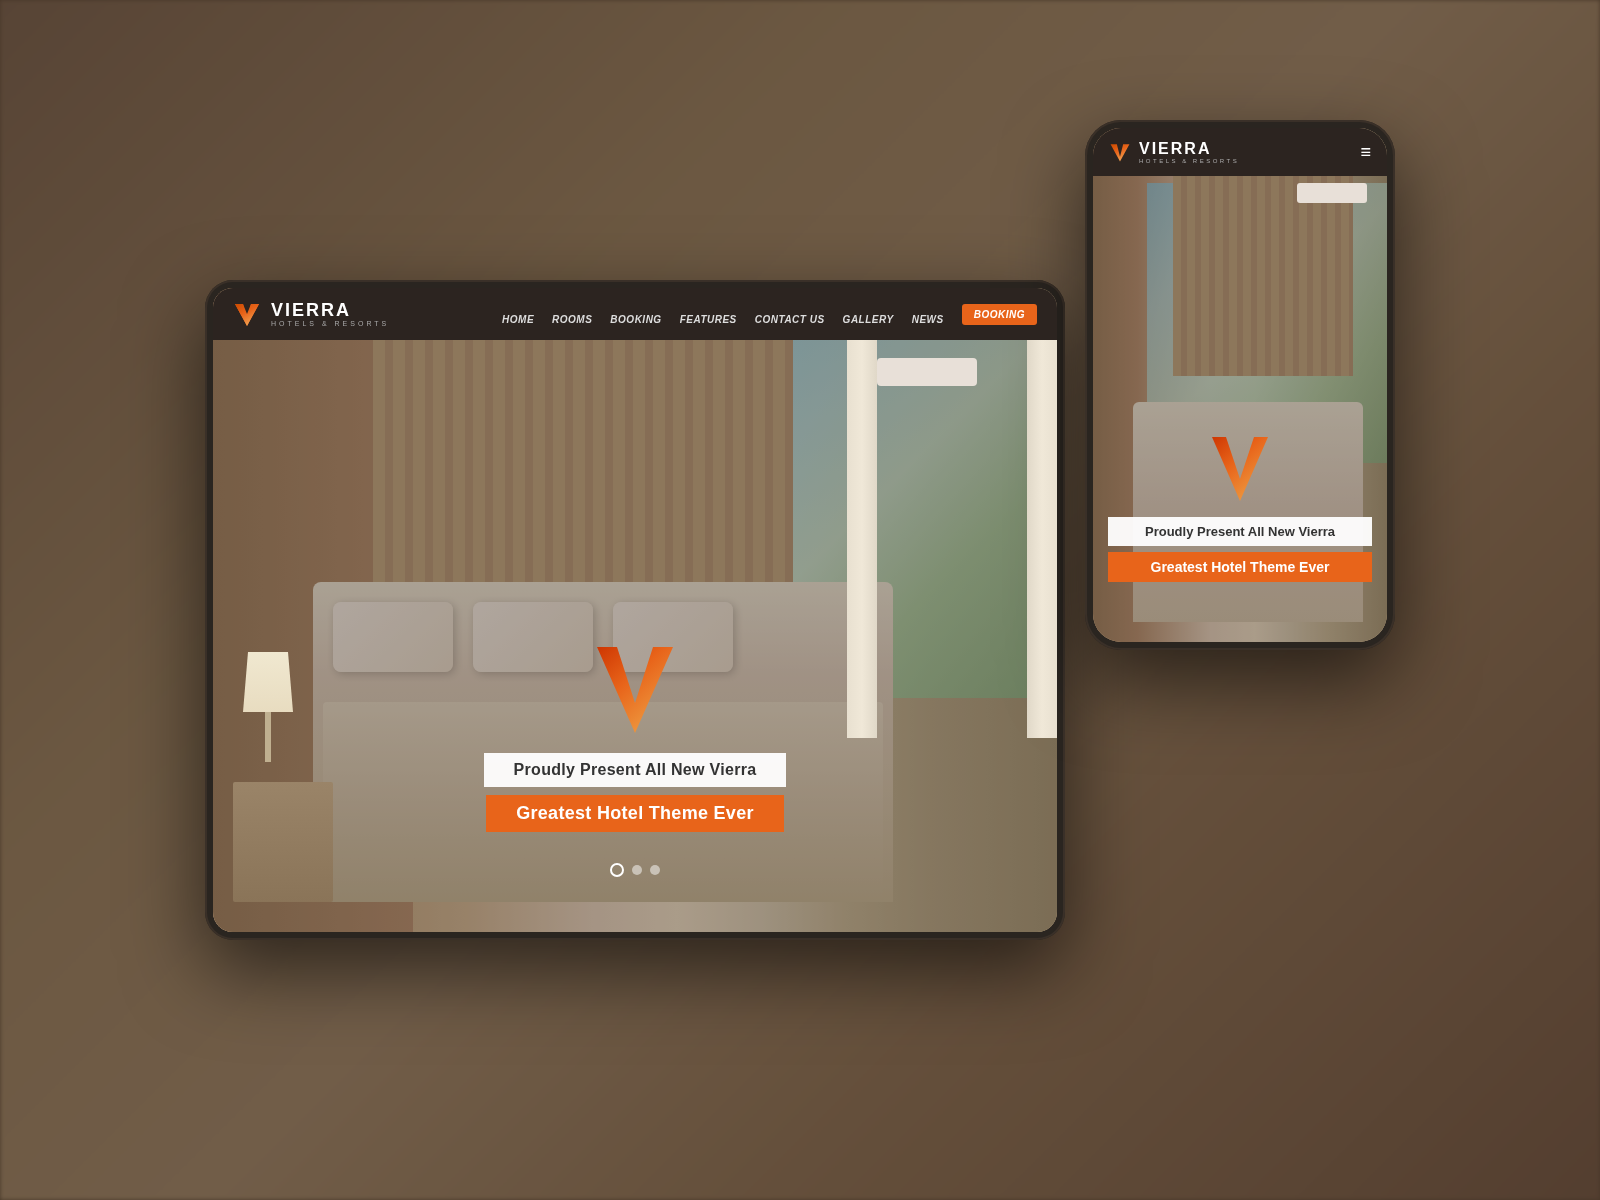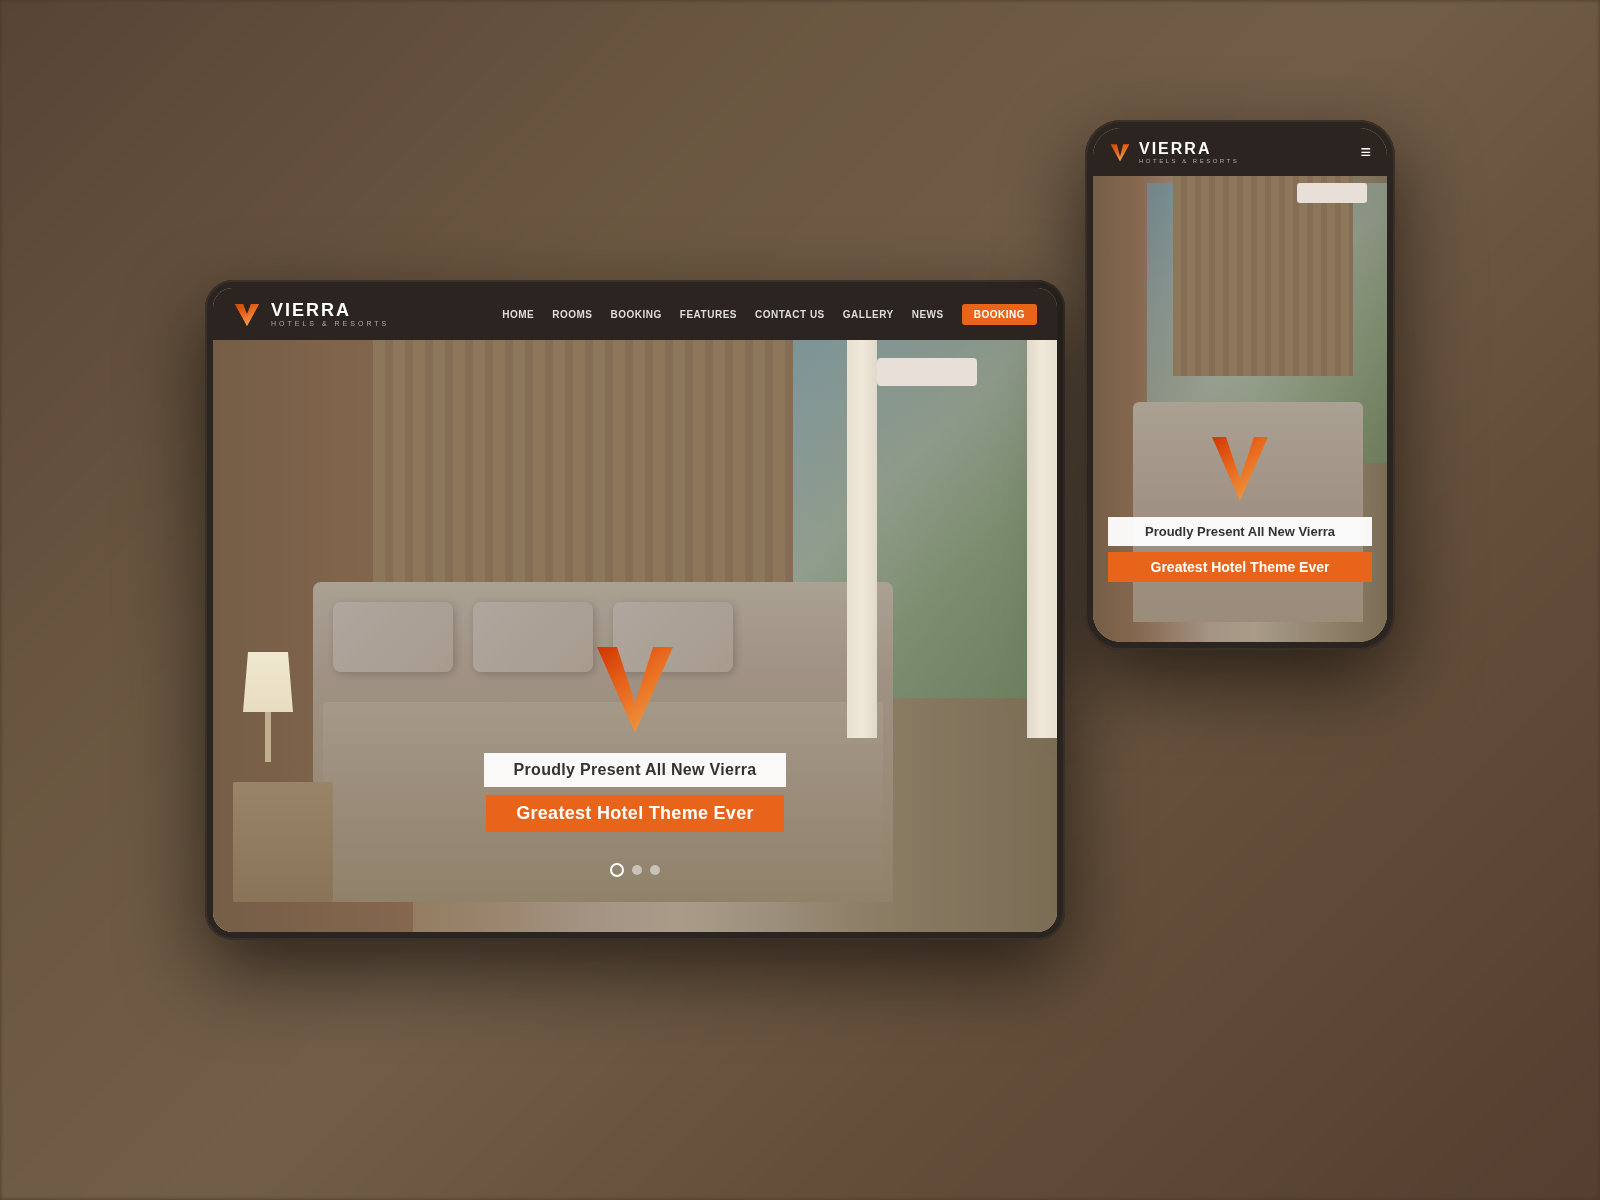--- a/index.html
+++ b/index.html
@@ -189,22 +189,23 @@
 
     .logo-subtitle {
       color: #aaa;
       font-size: 7px;
       letter-spacing: 3px;
       margin-top: 1px;
     }
 
     .nav-links {
       display: flex;
-      align-items: center;
+      align-items: flex-end;
       gap: 18px;
+      font-style: italic;
     }
 
     .nav-link {
       color: #ddd;
       font-size: 10px;
       font-weight: 600;
       letter-spacing: 0.5px;
       text-transform: uppercase;
       cursor: pointer;
       white-space: nowrap;

